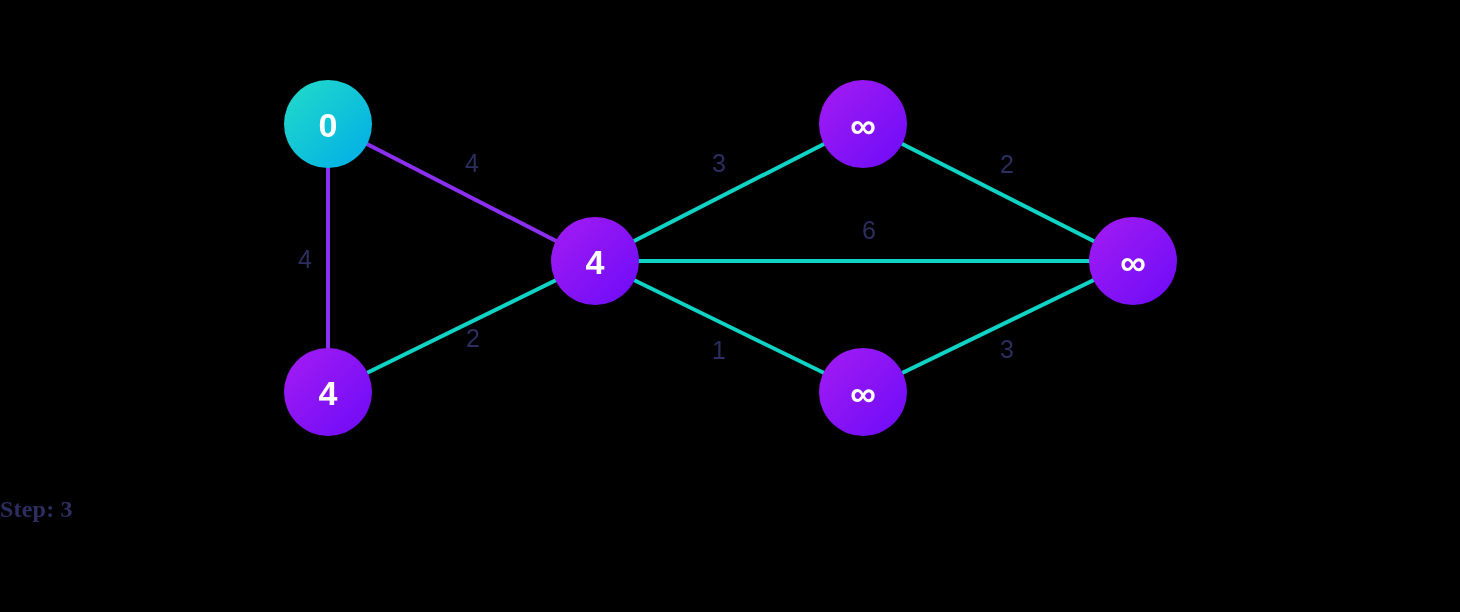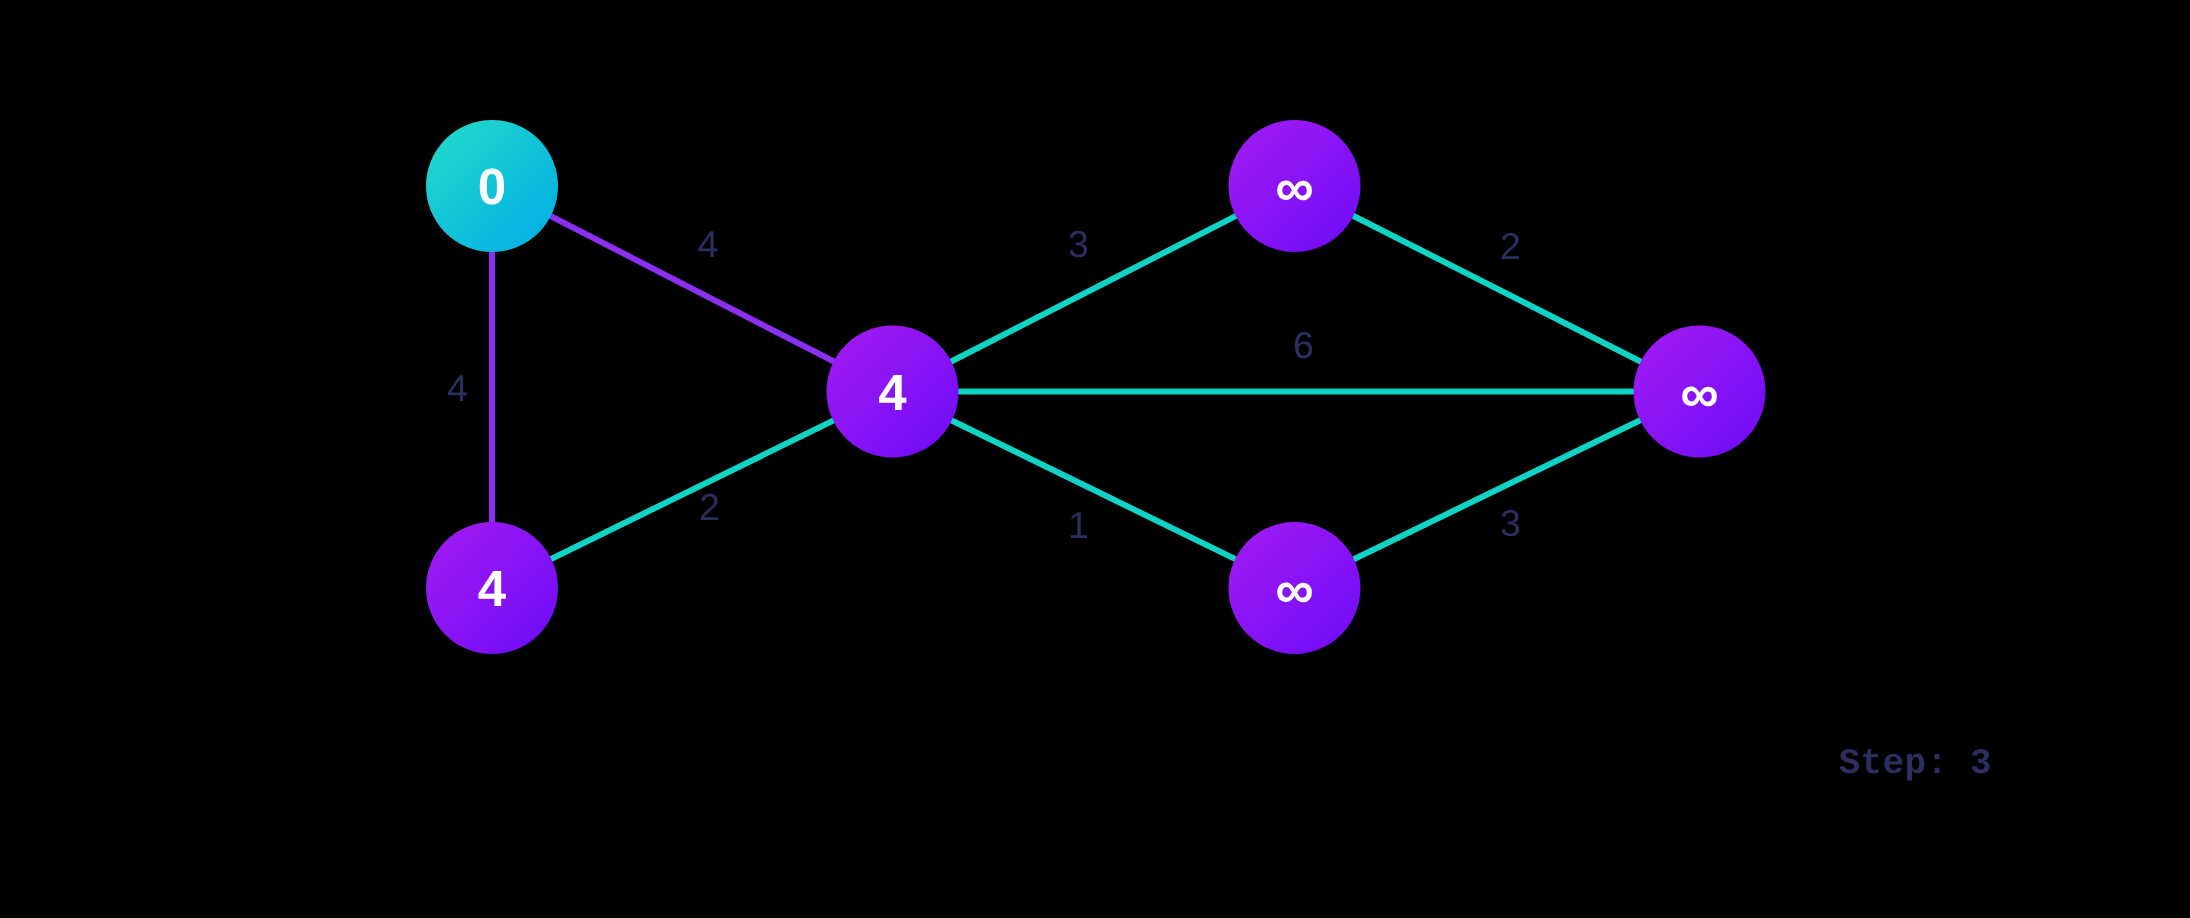--- a/index.html
+++ b/index.html
@@ -51,22 +51,22 @@
     user-select: none;
   }
   .node-label.inf {
     font-size: 36px;
     font-weight: 700;
   }
   .step-text {
     position: absolute;
     left: 0;
     width: 1328px;
-    text-align: right;
-    font-family: Liberation Mono, monospace;
+    text-align: left;
+    font-family: Liberation Serif, serif;
     font-size: 24px;
     font-weight: 700;
     color: #2b2e5e;
     letter-spacing: 0.2px;
     user-select: none;
   }
 </style>
 </head>
 <body>
 

